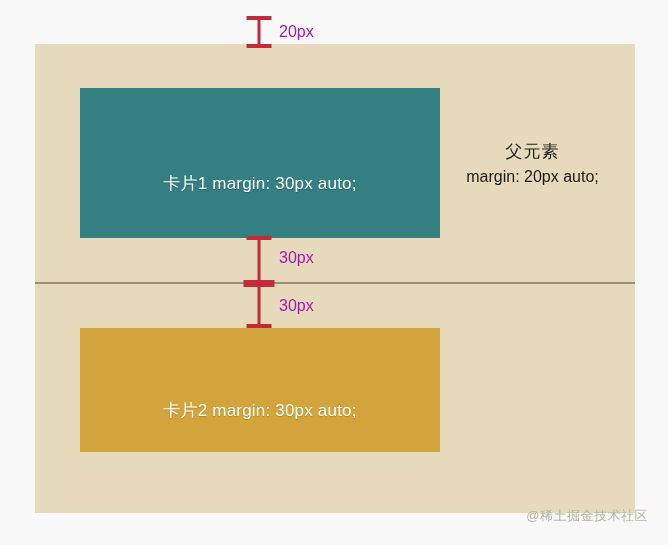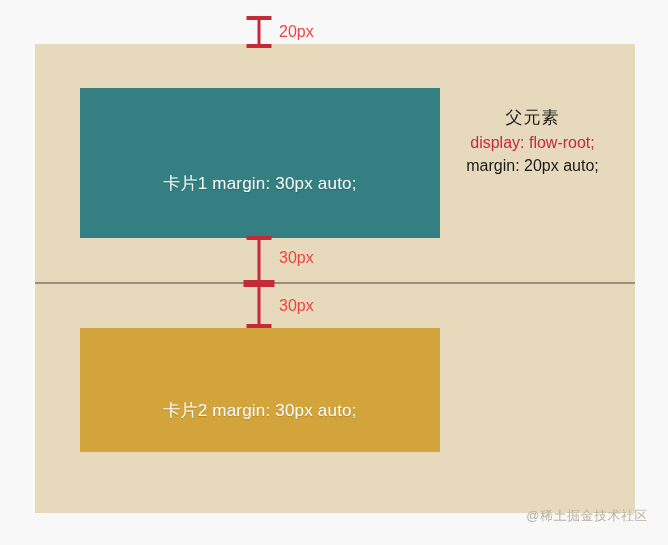--- a/index.html
+++ b/index.html
@@ -83,20 +83,21 @@
     font-size: 16px;
     color: #1b1b1b;
     white-space: nowrap;
   }
   .parent-note .line.accent {
     color: #c42b38;
   }
   .parent-note .line.cjk {
     font-size: 17px;
     letter-spacing: 1px;
+    margin-top: 34px;
   }
 
   .border-note {
     position: absolute;
     left: 392px;
     top: 251px;
     width: 205px;
     text-align: right;
     font-size: 15px;
     color: #1b1b1b;
@@ -147,21 +148,21 @@
   }
   .measure-mid .stem { top: 3px; height: 86px; }
   .measure-mid .cap.top-cap { top: 0; }
   .measure-mid .cap.mid { top: 44px; }
   .measure-mid .cap.bottom-cap { top: 88px; }
 
   
   .measure-label {
     position: absolute;
     font-size: 16px;
-    color: #ef4444;
+    color: #a21caf;
     white-space: nowrap;
   }
   .label-20 { left: 279px; top: 23px; }
   .label-30a { left: 279px; top: 249px; }
   .label-30b { left: 279px; top: 297px; }
 
   
   .watermark {
     position: absolute;
     right: 20px;
@@ -184,21 +185,20 @@
     </div>
 
     <div class="divider"></div>
 
     <div class="card card-2">
       <span class="card-label">卡片2 margin: 30px auto;</span>
     </div>
 
     <div class="parent-note">
       <div class="line cjk">父元素</div>
-      <div class="line accent">display: flow-root;</div>
       <div class="line">margin: 20px auto;</div>
     </div>
 
   </div>
 
   <div class="measure measure-top">
     <div class="cap top-cap"></div>
     <div class="stem"></div>
     <div class="cap bottom-cap"></div>
   </div>

